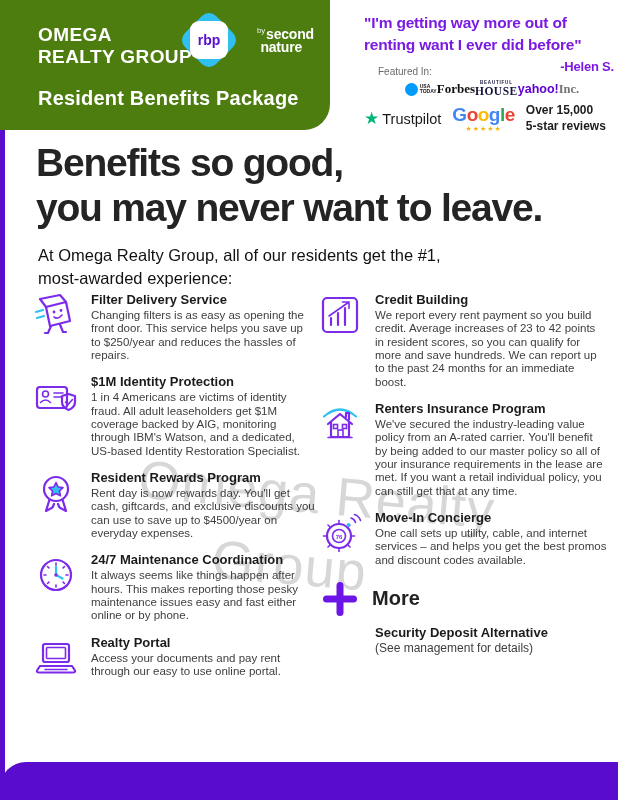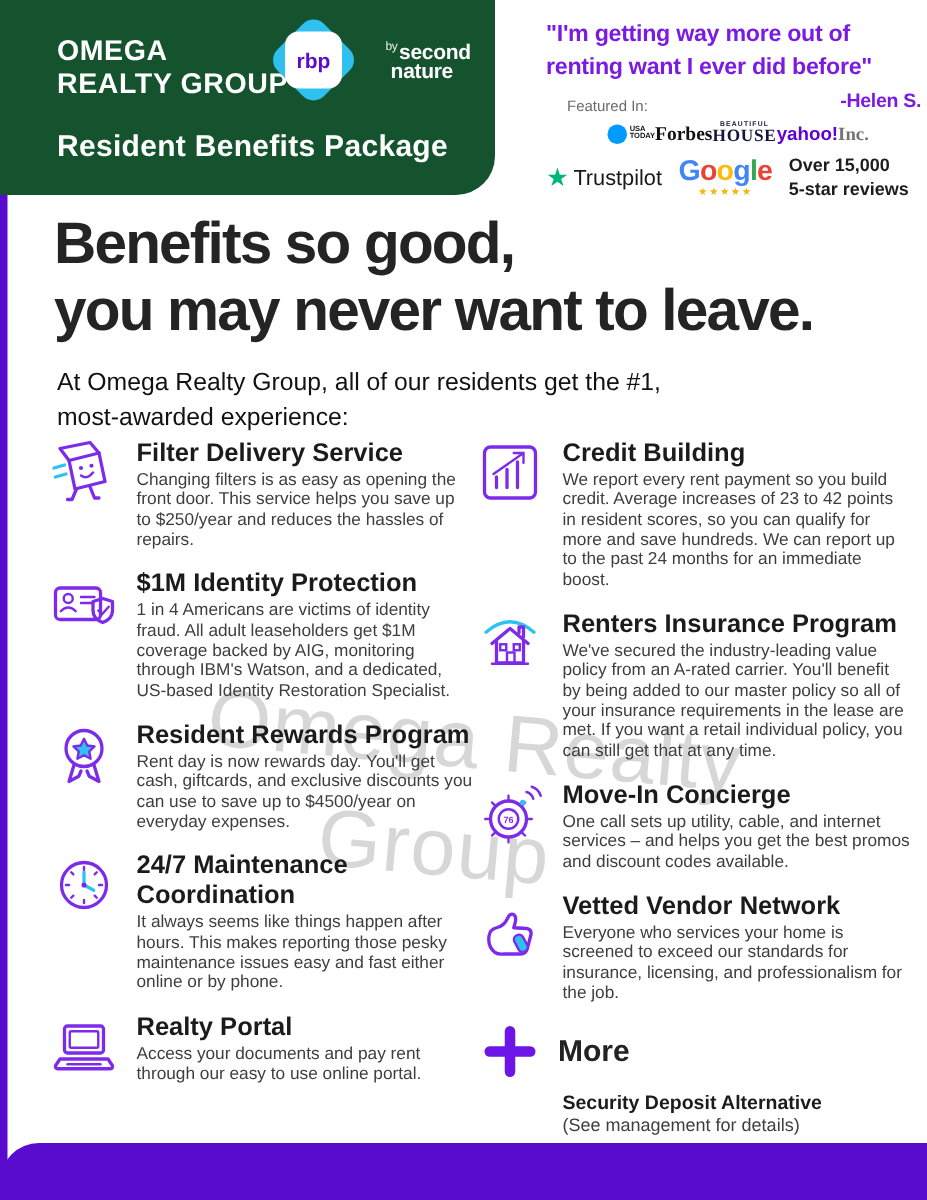--- a/index.html
+++ b/index.html
@@ -4,21 +4,21 @@
 <style>
   * { margin:0; padding:0; box-sizing:border-box; }
   body { background:#fff; font-family:"Liberation Sans","DejaVu Sans",sans-serif; }
   .page { position:relative; width:618px; height:800px; background:#fff; overflow:hidden; }
 
   
   .left-stripe { position:absolute; left:0; top:0; width:5px; height:800px; background:#5a0cce; z-index:3; }
   .footer-bar { position:absolute; left:0; top:762px; width:618px; height:38px; background:#5a0cce; border-radius:26px 0 0 0; z-index:3; }
 
   
-  .header-box { position:absolute; left:0; top:0; width:330px; height:130px; background:#14532d; border-radius:0 0 26px 0; z-index:4; }
+  .header-box { position:absolute; left:0; top:0; width:330px; height:130px; background:#4d7c0f; border-radius:0 0 26px 0; z-index:4; }
   .brand { position:absolute; left:38px; top:24px; color:#fff; font-weight:bold; font-size:19px; line-height:1.15; letter-spacing:.4px; }
   .rbp-diamond { position:absolute; left:187px; top:18px; width:44px; height:44px; background:#2fc0f0; border-radius:10px; transform:rotate(45deg); }
   .rbp-card { position:absolute; left:190px; top:21px; width:38px; height:38px; background:#fff; border-radius:9px; display:flex; align-items:center; justify-content:center; color:#5a0cce; font-weight:bold; font-size:14px; }
   .by-nature { position:absolute; left:238px; top:27px; width:64px; text-align:right; color:#fff; font-weight:bold; font-size:14px; line-height:.95; letter-spacing:-.2px; }
   .by-nature .by { font-size:8px; font-weight:normal; vertical-align:6px; margin-right:1px; opacity:.9;padding-left:19px; }
   .package-label { position:absolute; left:38px; top:87px; color:#fff; font-weight:bold; font-size:20px; letter-spacing:.2px; }
 
   
   .testimonial { position:absolute; left:364px; top:12px; width:250px; color:#7a1ae3; font-weight:bold; font-size:15.5px; line-height:1.45; letter-spacing:-.2px; z-index:2; }
   .attribution { text-align:right; font-size:13px; margin-top:1px; }
@@ -52,21 +52,21 @@
   .watermark .wm2 { margin-left:80px; }
 
   
   .col { position:absolute; z-index:2; }
   .col-left { left:33px; top:292px; width:284px; }
   .col-right { left:317px; top:292px; width:295px; }
   .benefit { display:flex; gap:12px; margin-bottom:12px; }
   .benefit-icon { width:46px; height:46px; flex:0 0 46px; }
   .col-left .benefit-text { width:224px; }
   .col-right .benefit-text { width:232px; }
-  .benefit-title { font-size:17px; font-weight:bold; color:#1b1b1b; margin-bottom:2px; }
+  .benefit-title { font-size:13px; font-weight:bold; color:#1b1b1b; margin-bottom:2px; }
   .benefit-body { font-size:11.5px; color:#3e3e3e; line-height:1.16; }
   .icon-stroke { fill:none; stroke:#7c2bea; stroke-width:2.2; stroke-linecap:round; stroke-linejoin:round; }
   .icon-stroke-thin { fill:none; stroke:#7c2bea; stroke-width:1.6; stroke-linecap:round; }
   .icon-cyan { fill:none; stroke:#2fc1f2; stroke-width:2.2; stroke-linecap:round; }
 
   
   .more-row { display:flex; align-items:center; gap:12px; margin-top:10px; }
   .plus-svg { width:40px; height:40px; flex:0 0 40px; margin-left:3px; }
   .more-title { font-size:20px; font-weight:bold; color:#222; }
   .security-block { margin-left:58px; margin-top:6px; }
@@ -262,30 +262,20 @@
         <path class="icon-stroke-thin" d="M22 10.5 V13 M22 39 V41.5 M6.5 26 H9 M35 26 H37.5 M11 15 l1.8 1.8 M31.2 35.2 l1.8 1.8 M33 15 l-1.8 1.8 M12.8 35.2 l-1.8 1.8"></path>
         <circle cx="31.5" cy="15" r="1.9" fill="#2fc1f2"></circle>
         <path class="icon-stroke-thin" d="M34 8 q3.5 1 4.5 4.5 M37.5 4.5 q4.5 1.5 6 6"></path>
       </svg>
       <div class="benefit-text">
         <div class="benefit-title">Move-In Concierge</div>
         <div class="benefit-body">One call sets up utility, cable, and internet services – and helps you get the best promos and discount codes available.</div>
       </div>
     </div>
 
-    <div class="benefit">
-      <svg class="benefit-icon" viewBox="0 0 46 46">
-        <path class="icon-stroke" d="M13 41 Q8 37 9 30 Q9.7 25.5 14 24.5 Q19 23.5 21.5 18 Q22.5 15 25 15.5 Q27.5 16.5 26.5 21 L25.5 24.5 L34 25 Q37.5 25.5 37 29 L34.5 38.5 Q33.5 42 30 42 L19 42 Q15.5 42.5 13 41 Z"></path>
-        <rect x="27" y="29" width="6.5" height="12" rx="3" fill="#2fc1f2" stroke="#7c2bea" stroke-width="1.6" transform="rotate(-28 30 35)"></rect>
-      </svg>
-      <div class="benefit-text">
-        <div class="benefit-title">Vetted Vendor Network</div>
-        <div class="benefit-body">Everyone who services your home is screened to exceed our standards for insurance, licensing, and professionalism for the job.</div>
-      </div>
-    </div>
 
     <div class="more-row">
       <svg class="plus-svg" viewBox="0 0 40 40">
         <rect x="16.5" y="3" width="7" height="34" rx="3.5" fill="#6d15e6"></rect>
         <rect x="3" y="16.5" width="34" height="7" rx="3.5" fill="#6d15e6"></rect>
       </svg>
       <div class="more-title">More</div>
     </div>
     <div class="security-block">
       <div class="security-title">Security Deposit Alternative</div>

